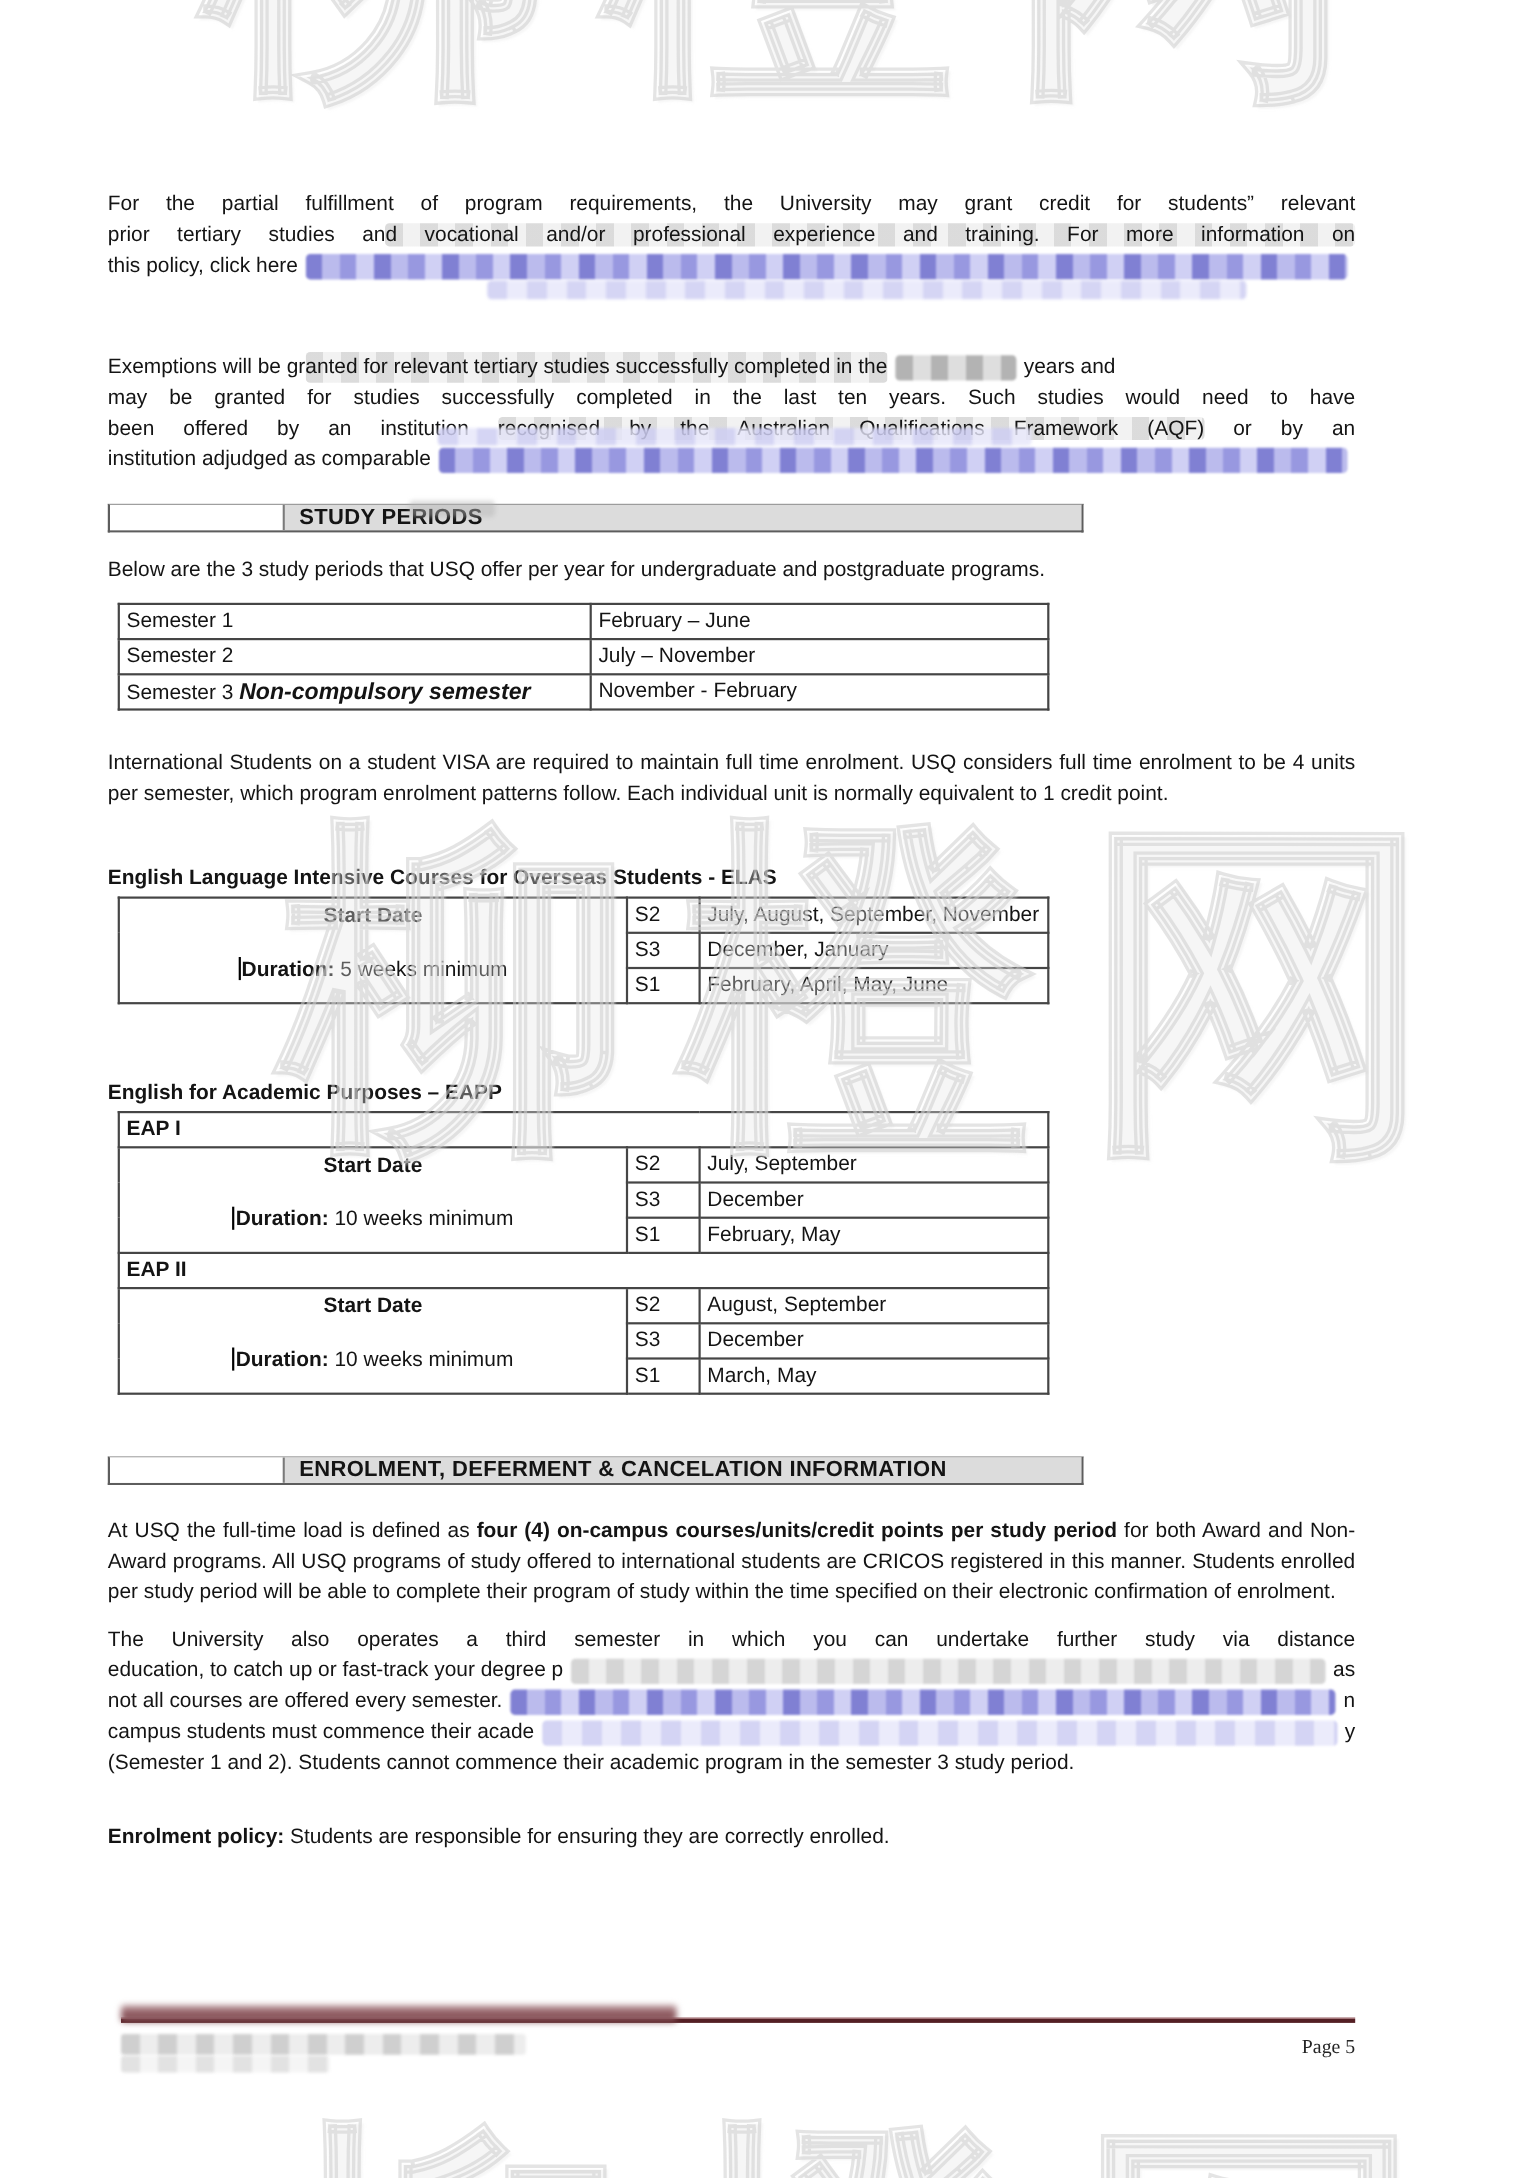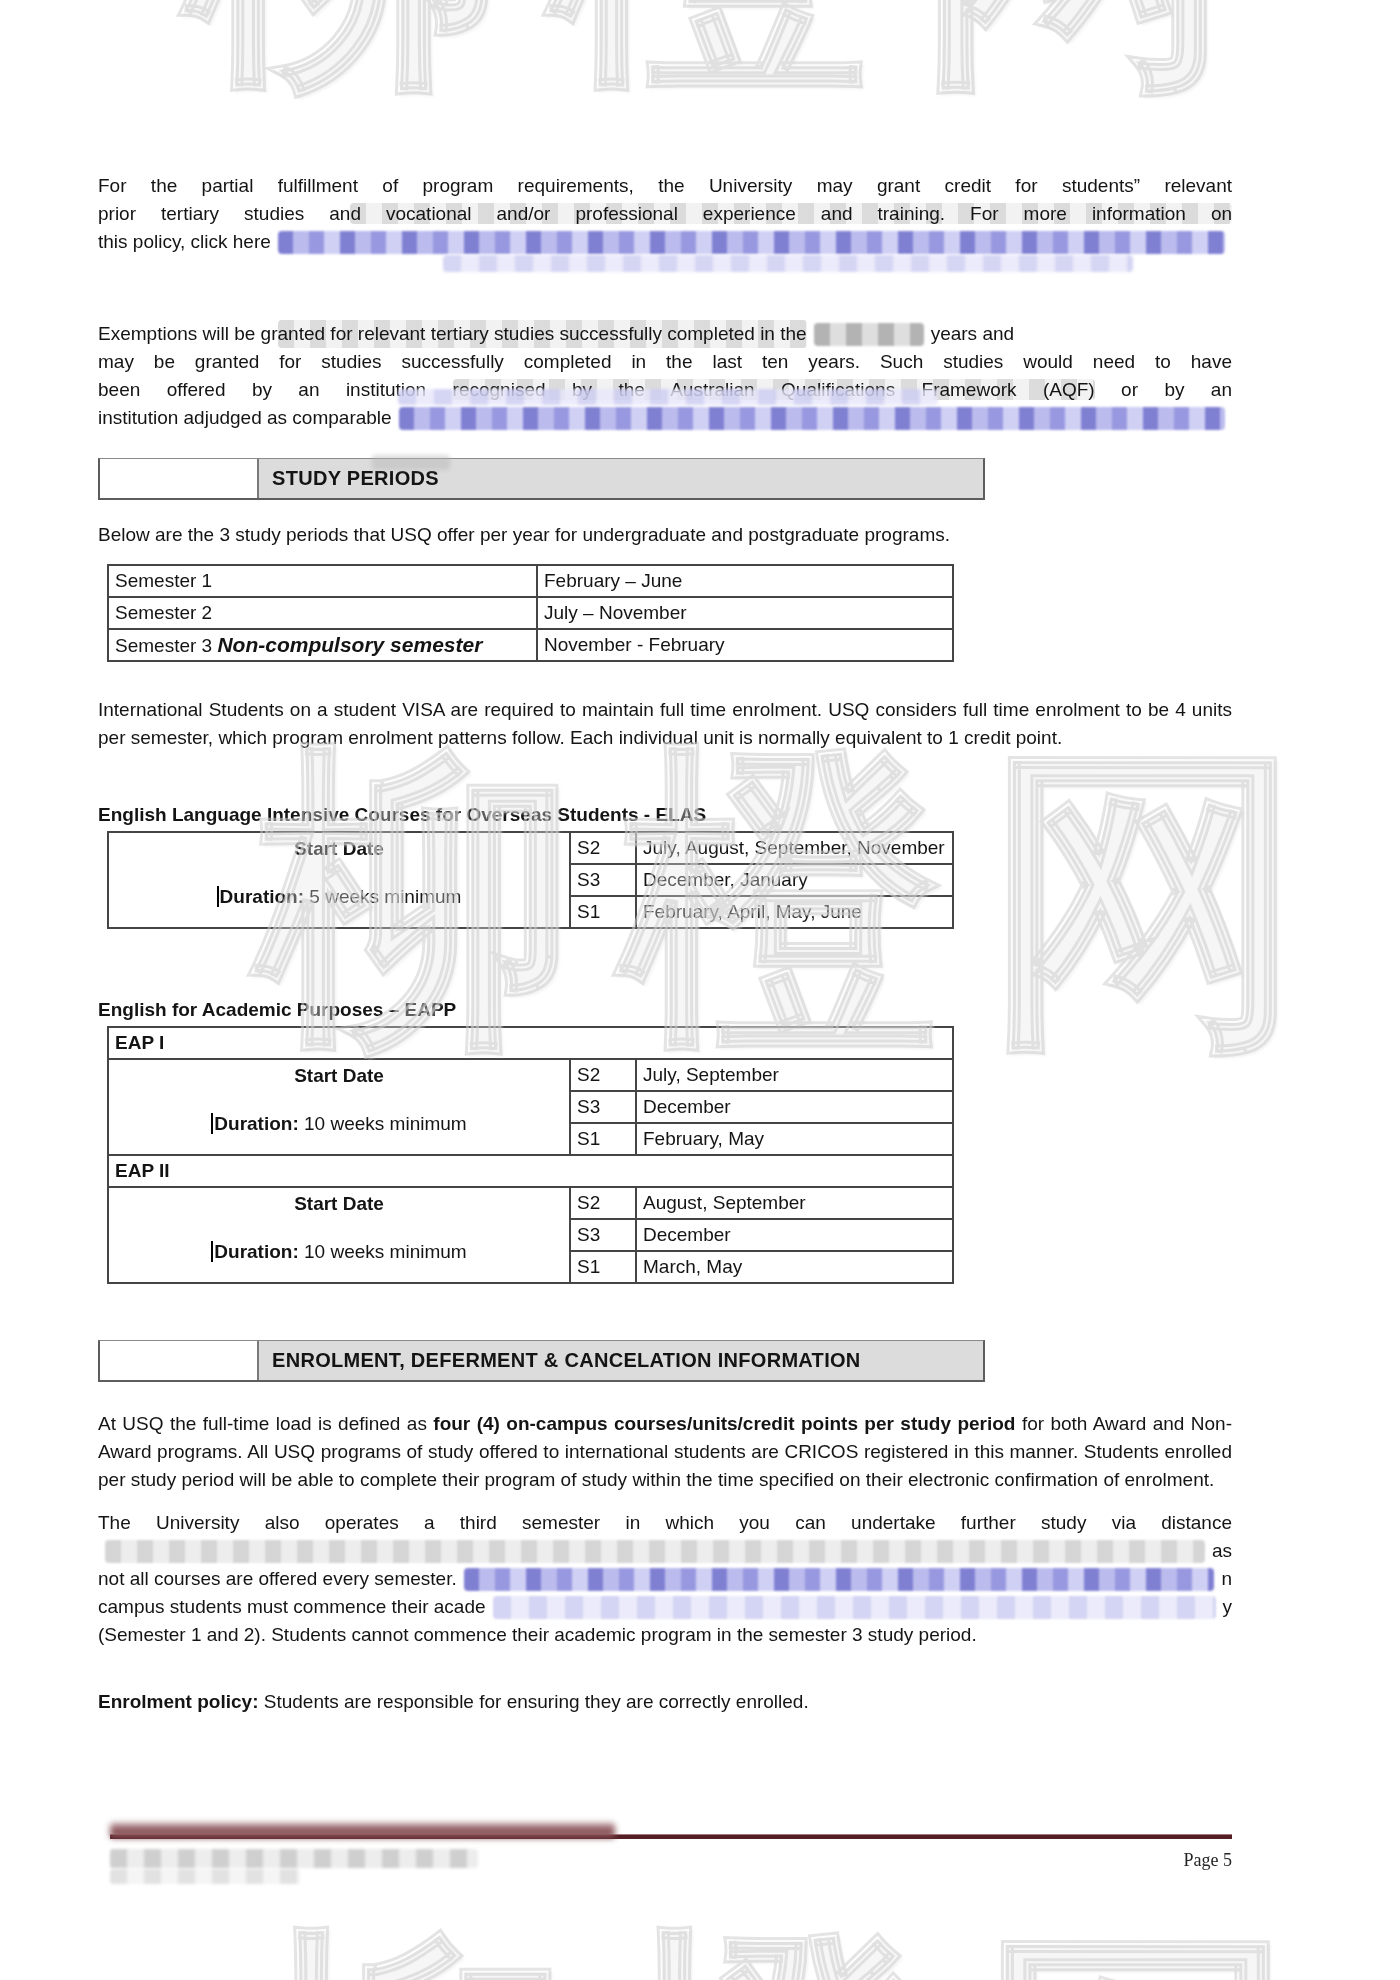--- a/index.html
+++ b/index.html
@@ -19,21 +19,21 @@
   .rdx{display:inline-block;height:23px;vertical-align:-5px;border-radius:4px;filter:blur(1.2px);}
   .rdx-blue{background:
     repeating-linear-gradient(90deg, rgba(118,118,208,.92) 0 15px, rgba(168,168,232,.78) 15px 31px,
       rgba(138,138,220,.88) 31px 46px, rgba(188,188,240,.7) 46px 62px);}
   .rdx-blue-light{background:repeating-linear-gradient(90deg, rgba(205,205,242,.85) 0 18px, rgba(230,230,250,.8) 18px 36px);}
   .rdx-gray{background:repeating-linear-gradient(90deg, rgba(160,160,160,.8) 0 16px, rgba(205,205,205,.65) 16px 32px);}
   .smudge{background:repeating-linear-gradient(90deg, rgba(170,170,170,.42) 0 16px, rgba(212,212,212,.3) 16px 32px);
     border-radius:4px;}
   .band{position:absolute;border-radius:4px;filter:blur(1.5px);}
   
-  .section-bar{display:flex;width:887px;height:42px;border:2px solid #5d5d5d;border-top:1px solid #8a8a8a;
+  .section-bar{display:flex;width:887px;height:26px;border:2px solid #5d5d5d;border-top:1px solid #8a8a8a;
     box-sizing:border-box;position:relative;}
   .bar-left{width:157px;background:#ffffff;border-right:2px solid #7a7a7a;}
   .bar-right{flex:1;background:#dcdcdc;display:flex;align-items:center;padding-left:13px;
     font-weight:bold;font-size:20px;letter-spacing:.3px;}
   
   table{border-collapse:collapse;table-layout:fixed;}
   td{border:2px solid #454545;padding:2px 6px;height:32px;vertical-align:middle;box-sizing:border-box;}
   .sem-note{font-weight:bold;font-style:italic;font-size:21px;}
   .cell-top{vertical-align:top;padding-top:5px;text-align:center;}
   .dur{margin-top:26px;}
@@ -210,20 +210,21 @@
     <div class="bar-right">
       <span>ENROLMENT, DEFERMENT &amp; CANCELATION  INFORMATION</span>
     </div>
   </div>
 
   <p class="just" style="margin-top:28px;"><span>At USQ the full-time load is defined as </span><b>four (4) on-campus courses/units/credit points per study period</b><span> for both Award and Non-Award programs.  All USQ programs of study offered to international students are CRICOS registered in this manner.  Students enrolled per study period will be able to complete their program of study within the time specified on their electronic confirmation of enrolment.</span></p>
 
   <div style="margin-top:15px;">
     <div class="pline jl">The University also operates a third semester in which you can undertake further study via distance</div>
     <div class="jline">
+      <span>education, to catch up or fast-track your degree p</span>
       <span class="fill rdx rdx-gray" style="opacity:.55;"></span>
       <span>as</span>
     </div>
     <div class="jline">
       <span>not all courses are offered every semester.</span>
       <span class="fill rdx rdx-blue"></span>
       <span>n</span>
     </div>
     <div class="jline">
       <span>campus students must commence their acade</span>

